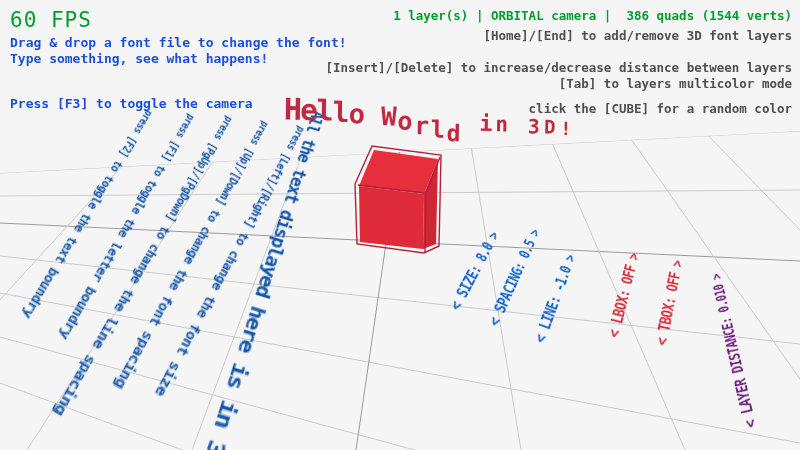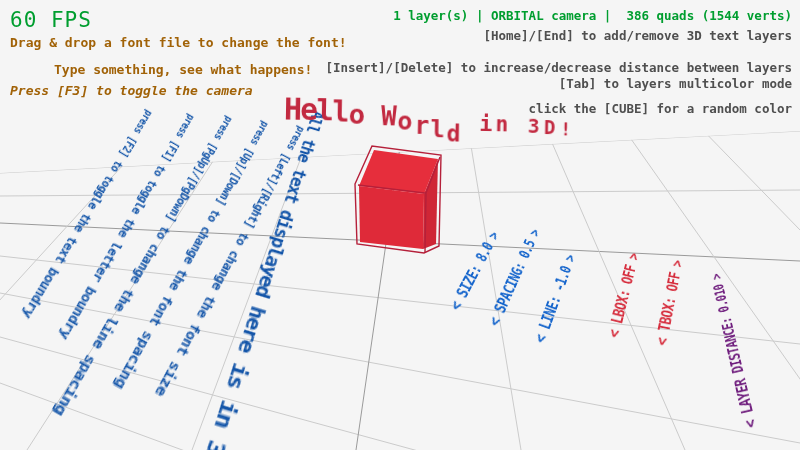--- a/index.html
+++ b/index.html
@@ -4,21 +4,21 @@
 <style>
   html,body{margin:0;padding:0;}
   body{width:800px;height:450px;overflow:hidden;background:#f5f5f5;position:relative;
        font-family:"DejaVu Sans Mono", monospace;}
   #stage{position:absolute;left:0;top:0;width:800px;height:450px;overflow:hidden;}
   #grid-svg{position:absolute;left:0;top:0;}
   .t3d{position:absolute;transform-origin:0 50%;white-space:pre;font-weight:bold;
        line-height:1;pointer-events:none;}
   .hud{position:absolute;white-space:pre;}
   #fps{left:10px;top:8px;font-size:21px;font-weight:normal;letter-spacing:1px;}
-  .help-left-line{left:10px;font-size:13px;font-weight:bold;color:#a16207;}
+  .help-left-line{left:10px;font-size:13px;font-weight:bold;color:#1d4ed8;}
   #status{right:8px;top:8px;font-size:12.5px;font-weight:bold;text-align:right;}
   .help-right-line{right:8px;font-size:12.5px;font-weight:bold;color:#4f4f4f;text-align:right;}
   #wave{position:absolute;left:284px;top:94px;transform:rotate(1deg);white-space:pre;z-index:5;}
   #wave span{display:inline-block;font-weight:bold;font-size:30px;margin-right:-2px;
              transform-origin:50% 100%;}
 </style>
 </head>
 <body>
 
 <div id="stage">
@@ -70,22 +70,22 @@
       <div class="t3d" style="left: 662px; top: 338px; transform: rotate(-79deg) perspective(500px) rotateY(28deg); font-size: 15px; letter-spacing: -0.05em; color: rgb(214, 46, 62);">&lt; TBOX: OFF &gt;</div>
       <div class="t3d" style="left: 752px; top: 420px; transform: rotate(-103deg) perspective(500px) rotateY(26deg); font-size: 15px; letter-spacing: -0.05em; color: rgb(112, 31, 126);">&lt; LAYER DISTANCE: 0.010 &gt;</div>
     </div>
 
   <div id="wave"><span style="color: rgb(194, 41, 64); transform: translateY(0px) scale(1);">H</span><span style="color: rgb(194, 41, 64); transform: translateY(0px) scale(0.977);">e</span><span style="color: rgb(194, 41, 64); transform: translateY(0px) scale(0.954);">l</span><span style="color: rgb(194, 41, 64); transform: translateY(1px) scale(0.931);">l</span><span style="color: rgb(194, 41, 64); transform: translateY(2px) scale(0.908);">o</span><span style="color: rgb(194, 41, 64); transform: translateY(2px) scale(0.885);"> </span><span style="color: rgb(194, 41, 64); transform: translateY(3px) scale(0.862);">W</span><span style="color: rgb(194, 41, 64); transform: translateY(7px) scale(0.839);">o</span><span style="color: rgb(194, 41, 64); transform: translateY(11px) scale(0.816);">r</span><span style="color: rgb(194, 41, 64); transform: translateY(14px) scale(0.793);">l</span><span style="color: rgb(194, 41, 64); transform: translateY(17px) scale(0.77);">d</span><span style="color: rgb(194, 41, 64); transform: translateY(10px) scale(0.747);"> </span><span style="color: rgb(194, 41, 64); transform: translateY(6px) scale(0.724);">i</span><span style="color: rgb(194, 41, 64); transform: translateY(6px) scale(0.701);">n</span><span style="color: rgb(194, 41, 64); transform: translateY(6px) scale(0.678);"> </span><span style="color: rgb(194, 41, 64); transform: translateY(7px) scale(0.655);">3</span><span style="color: rgb(194, 41, 64); transform: translateY(7px) scale(0.632);">D</span><span style="color: rgb(194, 41, 64); transform: translateY(8px) scale(0.609);">!</span></div>
 </div>
 
 <div id="fps" class="hud" style="color: rgb(0, 158, 47);">60 FPS</div>
 <div id="help-left">
     <div class="hud help-left-line" style="top: 35px;">Drag &amp; drop a font file to change the font!</div>
-    <div class="hud help-left-line" style="top: 62px; margin-left: 44px;">Type something, see what happens!</div>
-    <div class="hud help-left-line" style="top: 83px; font-style: italic;">Press [F3] to toggle the camera</div>
+    <div class="hud help-left-line" style="top: 51px;">Type something, see what happens!</div>
+    <div class="hud help-left-line" style="top: 96px;">Press [F3] to toggle the camera</div>
   </div>
 <div id="status" class="hud" style="color: rgb(0, 158, 47);">1 layer(s) | ORBITAL camera |  386 quads (1544 verts)</div>
 <div id="help-right">
-    <div class="hud help-right-line" style="top: 28px;">[Home]/[End] to add/remove 3D text layers</div>
+    <div class="hud help-right-line" style="top: 28px;">[Home]/[End] to add/remove 3D font layers</div>
     <div class="hud help-right-line" style="top: 60px;">[Insert]/[Delete] to increase/decrease distance between layers</div>
     <div class="hud help-right-line" style="top: 56px; margin-top: 45px;">click the [CUBE] for a random color</div>
     <div class="hud help-right-line" style="top: 76px;">[Tab] to layers multicolor mode</div>
   </div>
 
 </body></html>

